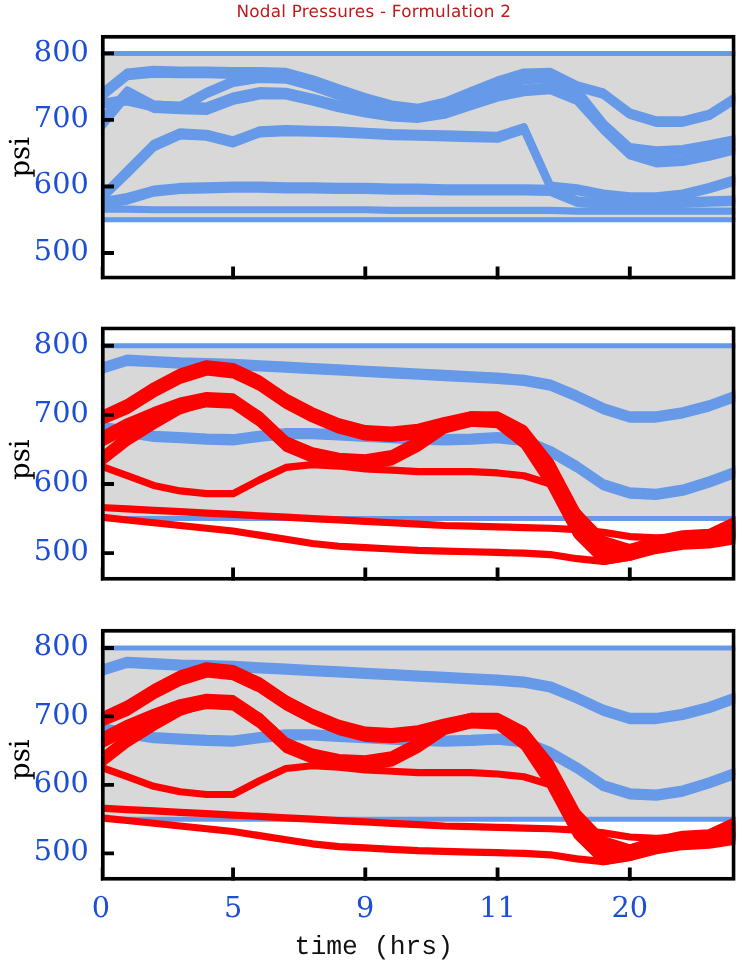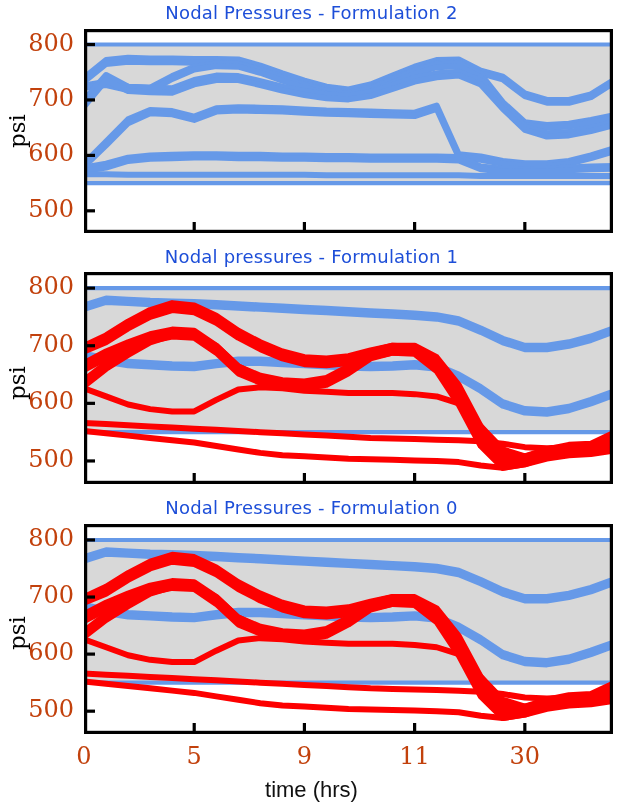--- a/index.html
+++ b/index.html
@@ -14,56 +14,56 @@
     background: #ffffff;
     font-family: "DejaVu Sans", sans-serif;
     overflow: hidden;
   }
   .panel-title {
     position: absolute;
     left: 0;
     width: 623px;
     text-align: center;
     font-family: "DejaVu Sans", sans-serif;
-    font-size: 18px;
-    color: #1d4ed8;
+    font-size: 14px;
+    color: #b91c1c;
     letter-spacing: 0.2px;
     white-space: nowrap;
   }
   .axes {
     position: absolute;
   }
   .ylabel {
     position: absolute;
     font-family: "DejaVu Serif", serif;
     font-size: 23px;
     color: #000;
     transform: rotate(-90deg);
     transform-origin: left top;
     white-space: nowrap;
   }
   .ticklabel {
     position: absolute;
     font-family: "DejaVu Serif", serif;
     font-size: 24px;
-    color: #c2410c;
+    color: #1d4ed8;
     white-space: nowrap;
   }
   .ytick {
     text-align: right;
   }
   .xtick {
     text-align: center;
   }
   .xlabel {
     position: absolute;
     left: 0;
     width: 623px;
     text-align: center;
-    font-family: Liberation Sans, sans-serif;
+    font-family: Liberation Mono, monospace;
     font-size: 22px;
     color: #111;
   }
 </style>
 </head>
 <body>
 
 <div id="figure">
 
   <div class="panel-title" style="top:2px">Nodal Pressures - Formulation 2</div>
@@ -95,21 +95,20 @@
       <line x1="0" y1="126.39130434782608" x2="11" y2="126.39130434782608" stroke="#000000" stroke-width="3.2"></line>
       <line x1="0" y1="70.95652173913044" x2="11" y2="70.95652173913044" stroke="#000000" stroke-width="3.2"></line>
       <line x1="0" y1="15.521739130434781" x2="11" y2="15.521739130434781" stroke="#000000" stroke-width="3.2"></line>
       <line x1="0" y1="204" x2="0" y2="193" stroke="#000000" stroke-width="3.2"></line>
       <line x1="110.20833333333334" y1="204" x2="110.20833333333334" y2="193" stroke="#000000" stroke-width="3.2"></line>
       <line x1="220.41666666666669" y1="204" x2="220.41666666666669" y2="193" stroke="#000000" stroke-width="3.2"></line>
       <line x1="330.625" y1="204" x2="330.625" y2="193" stroke="#000000" stroke-width="3.2"></line>
       <line x1="440.83333333333337" y1="204" x2="440.83333333333337" y2="193" stroke="#000000" stroke-width="3.2"></line>
     </svg>
 
-  <div class="panel-title" style="top:246px">Nodal pressures - Formulation 1</div>
   <svg class="axes" id="axes-1" style="left:84px; top:272px" width="529" height="212">
       <rect x="0" y="0" width="529" height="212" fill="#ffffff"></rect>
       <rect x="0" y="16.13043478260869" width="529" height="144.02173913043478" fill="#d8d8d8"></rect>
       <defs>
         <clipPath id="clip-1">
           <rect x="0" y="0" width="529" height="212"></rect>
         </clipPath>
       </defs>
       <g clip-path="url(#clip-1)">
         <path d="M0.00 16.13 L22.04 16.13 L44.08 16.13 L66.13 16.13 L88.17 16.13 L110.21 16.13 L132.25 16.13 L154.29 16.13 L176.33 16.13 L198.38 16.13 L220.42 16.13 L242.46 16.13 L264.50 16.13 L286.54 16.13 L308.58 16.13 L330.63 16.13 L352.67 16.13 L374.71 16.13 L396.75 16.13 L418.79 16.13 L440.83 16.13 L462.88 16.13 L484.92 16.13 L506.96 16.13 L529.00 16.13" fill="none" stroke="#6699e8" stroke-width="4.2" stroke-linejoin="round" stroke-linecap="round"></path>
@@ -135,21 +134,20 @@
       <line x1="0" y1="131.3478260869565" x2="11" y2="131.3478260869565" stroke="#000000" stroke-width="3.2"></line>
       <line x1="0" y1="73.7391304347826" x2="11" y2="73.7391304347826" stroke="#000000" stroke-width="3.2"></line>
       <line x1="0" y1="16.13043478260869" x2="11" y2="16.13043478260869" stroke="#000000" stroke-width="3.2"></line>
       <line x1="0" y1="212" x2="0" y2="201" stroke="#000000" stroke-width="3.2"></line>
       <line x1="110.20833333333334" y1="212" x2="110.20833333333334" y2="201" stroke="#000000" stroke-width="3.2"></line>
       <line x1="220.41666666666669" y1="212" x2="220.41666666666669" y2="201" stroke="#000000" stroke-width="3.2"></line>
       <line x1="330.625" y1="212" x2="330.625" y2="201" stroke="#000000" stroke-width="3.2"></line>
       <line x1="440.83333333333337" y1="212" x2="440.83333333333337" y2="201" stroke="#000000" stroke-width="3.2"></line>
     </svg>
 
-  <div class="panel-title" style="top:497px">Nodal Pressures - Formulation 0</div>
   <svg class="axes" id="axes-2" style="left:84px; top:524px" width="529" height="210">
       <rect x="0" y="0" width="529" height="210" fill="#ffffff"></rect>
       <rect x="0" y="15.978260869565219" width="529" height="142.66304347826087" fill="#d8d8d8"></rect>
       <defs>
         <clipPath id="clip-2">
           <rect x="0" y="0" width="529" height="210"></rect>
         </clipPath>
       </defs>
       <g clip-path="url(#clip-2)">
         <path d="M0.00 15.98 L22.04 15.98 L44.08 15.98 L66.13 15.98 L88.17 15.98 L110.21 15.98 L132.25 15.98 L154.29 15.98 L176.33 15.98 L198.38 15.98 L220.42 15.98 L242.46 15.98 L264.50 15.98 L286.54 15.98 L308.58 15.98 L330.63 15.98 L352.67 15.98 L374.71 15.98 L396.75 15.98 L418.79 15.98 L440.83 15.98 L462.88 15.98 L484.92 15.98 L506.96 15.98 L529.00 15.98" fill="none" stroke="#6699e8" stroke-width="4.2" stroke-linejoin="round" stroke-linecap="round"></path>
@@ -198,15 +196,15 @@
       <div class="ticklabel ytick" style="left: 0px; width: 74px; top: 329.739px;">700</div>
       <div class="ticklabel ytick" style="left: 0px; width: 74px; top: 272.13px;">800</div>
       <div class="ticklabel ytick" style="left: 0px; width: 74px; top: 695.174px;">500</div>
       <div class="ticklabel ytick" style="left: 0px; width: 74px; top: 638.109px;">600</div>
       <div class="ticklabel ytick" style="left: 0px; width: 74px; top: 581.043px;">700</div>
       <div class="ticklabel ytick" style="left: 0px; width: 74px; top: 523.978px;">800</div>
       <div class="ticklabel xtick" style="left: 44px; width: 80px; top: 742px;">0</div>
       <div class="ticklabel xtick" style="left: 154.208px; width: 80px; top: 742px;">5</div>
       <div class="ticklabel xtick" style="left: 264.417px; width: 80px; top: 742px;">9</div>
       <div class="ticklabel xtick" style="left: 374.625px; width: 80px; top: 742px;">11</div>
-      <div class="ticklabel xtick" style="left: 484.833px; width: 80px; top: 742px;">30</div>
+      <div class="ticklabel xtick" style="left: 484.833px; width: 80px; top: 742px;">20</div>
     </div>
 </div>
 
 </body></html>

